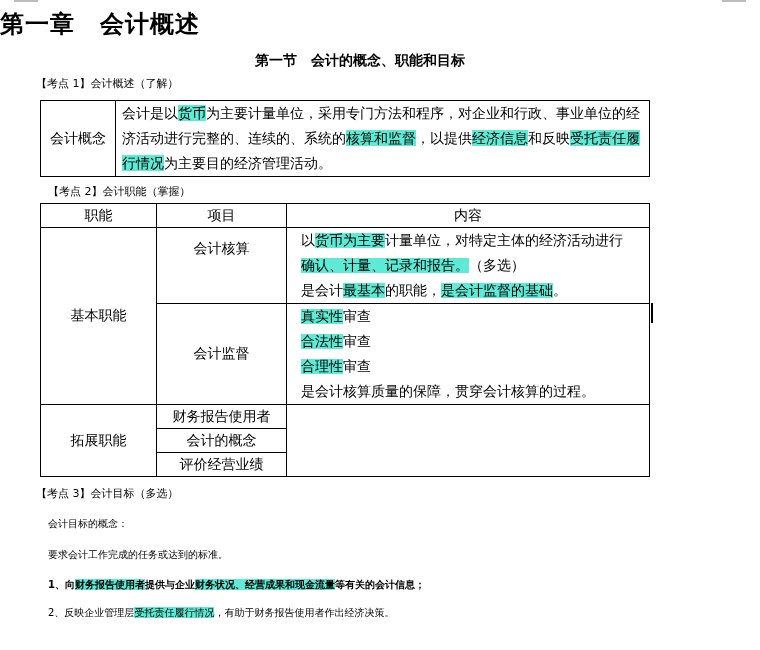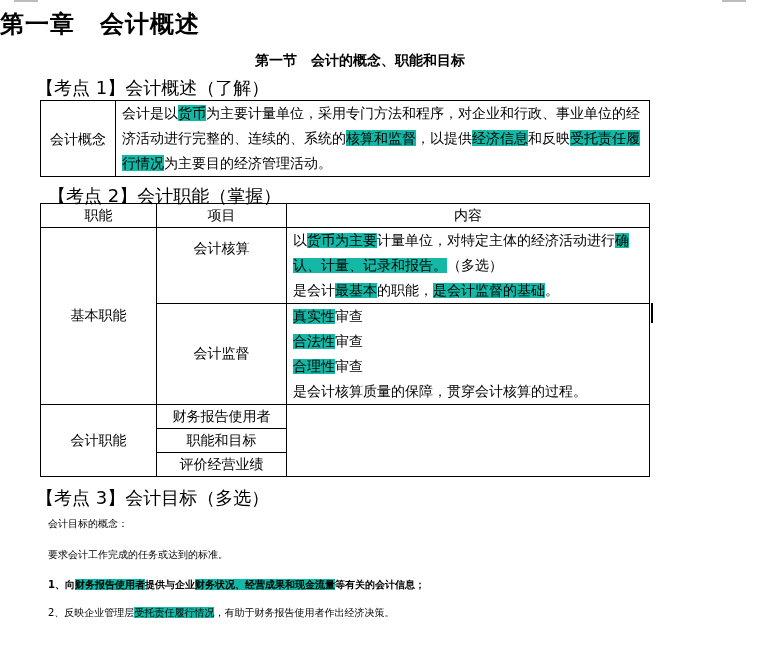--- a/index.html
+++ b/index.html
@@ -5,36 +5,36 @@
   html, body { margin: 0; padding: 0; background: #ffffff; }
   body { width: 760px; height: 650px; position: relative; overflow: hidden;
          font-family: "DejaVu Sans", "Liberation Sans", sans-serif; color: #000; }
   .corner-mark { position: absolute; top: 0; width: 24px; height: 2px; background: #bdbdbd; }
   .corner-mark.left { left: 14px; }
   .corner-mark.right { right: 14px; }
   .chapter-title { position: absolute; top: 8px; left: 0; width: 760px; text-align: left;
          font-family: "DejaVu Serif", "Liberation Serif", serif; font-size: 24px; font-weight: bold; letter-spacing: 1px; }
   .section-title { position: absolute; top: 52px; left: 0; width: 720px; text-align: center;
          font-family: Liberation Sans, sans-serif; font-size: 14px; font-weight: bold; }
-  .kp { position: absolute; left: 36px; font-size: 18px; }
+  .kp { position: absolute; left: 36px; font-size: 11px; }
   .kp1 { top: 76px; }
   .kp2 { top: 184px; margin-left: 12px; }
   .kp3 { top: 486px; }
-  .hl { background: #14b8a6; }
+  .hl { background: #5eead4; }
   table { border-collapse: collapse; position: absolute; font-size: 14px; }
   td { border: 1px solid #000; padding: 0; }
   .t1 { left: 40px; top: 100px; width: 610px; }
-  .t1 td.label { width: 74px; text-align: center; line-height: 26px; }
+  .t1 td.label { width: 74px; text-align: center; line-height: 26px; font-family: Liberation Mono, monospace; }
   .t1 td.body { padding: 0 6px; line-height: 25px; height: 75px; }
   .t2 { left: 40px; top: 203px; width: 610px; }
   .t2 td { text-align: center; font-family: Liberation Serif, serif; }
   .t2 .h { height: 24px; }
   .t2 .c1 { width: 115px; }
   .t2 .c2 { width: 129px; }
-  .t2 .content { text-align: left; padding: 0 6px; line-height: 25px; margin-left: 44px; }
+  .t2 .content { text-align: left; padding: 0 14px; line-height: 25px; margin-left: 44px; }
   .t2 .sub { height: 24px; }
   .para { position: absolute; left: 48px; font-size: 10px; }
   .p1 { top: 517px; }
   .p2 { top: 548px; }
   .p3 { top: 578px; font-weight: bold; }
   .p4 { top: 606px; }
   .cursor-mark { position: absolute; left: 651px; top: 303px; width: 2px; height: 20px; background: #000; }
 </style>
 </head>
 <body>
@@ -80,26 +80,26 @@
     <td class="content">
           <div>
             <div><span class="hl">真实性</span><span>审查</span></div>
             <div><span class="hl">合法性</span><span>审查</span></div>
             <div><span class="hl">合理性</span><span>审查</span></div>
             <div><span>是会计核算质量的保障，贯穿会计核算的过程。</span></div>
           </div>
         </td>
   </tr>
   <tr class="sub">
-    <td rowspan="3">会计职能</td>
+    <td rowspan="3">拓展职能</td>
     <td>财务报告使用者</td>
     <td rowspan="3"></td>
   </tr>
   <tr class="sub">
-    <td>职能和目标</td>
+    <td>会计的概念</td>
   </tr>
   <tr class="sub">
     <td>评价经营业绩</td>
   </tr>
 </tbody>
   </table>
 
 <div class="cursor-mark"></div>
 
 <div class="kp kp3">【考点 3】会计目标（多选）</div>

